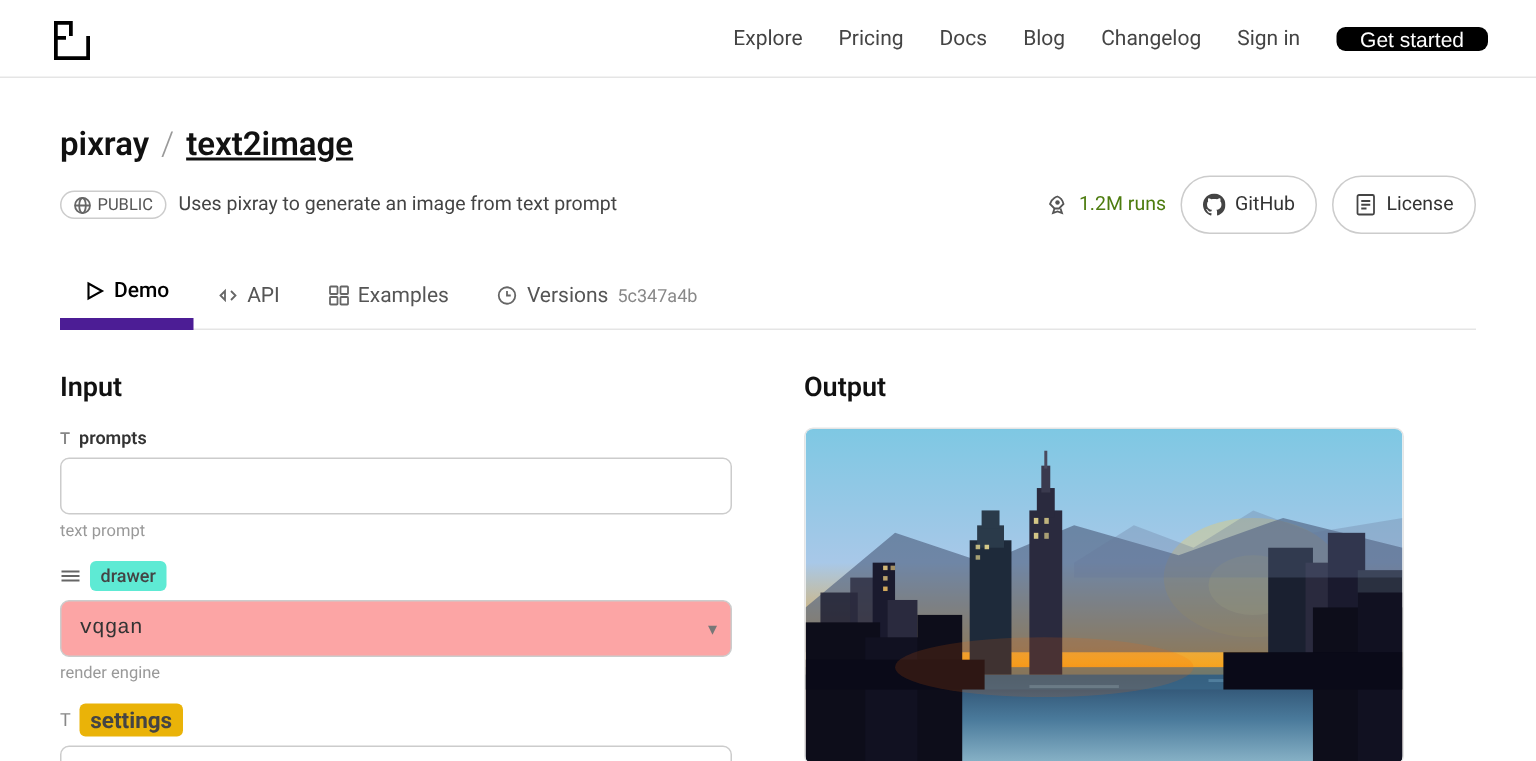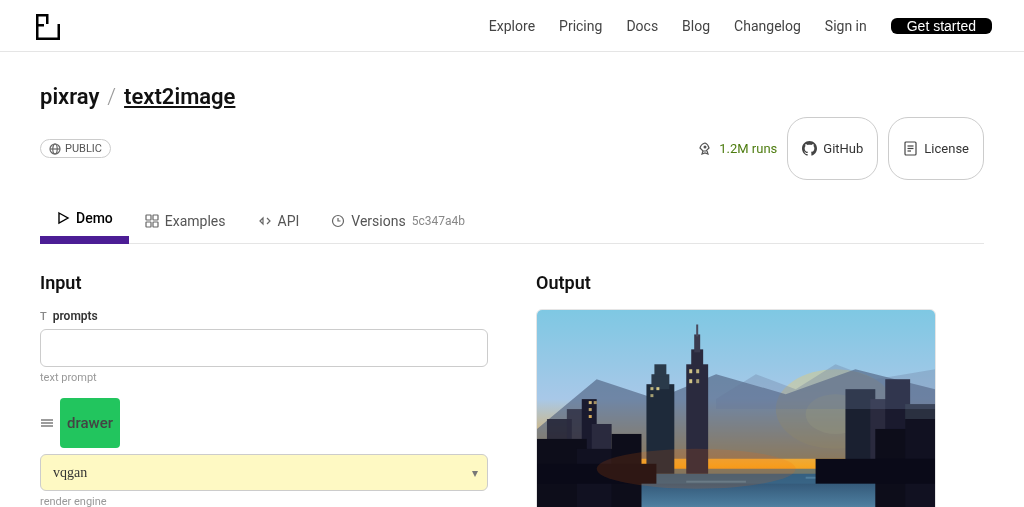--- a/index.html
+++ b/index.html
@@ -30,21 +30,21 @@
     .sub-info { display: flex; align-items: center; justify-content: space-between; margin-bottom: 20px; }
     .sub-info-left { display: flex; align-items: center; gap: 8px; }
     .public-badge {
       display: flex; align-items: center; gap: 4px;
       border: 1px solid #ccc; border-radius: 12px; padding: 2px 8px; font-size: 11px; color: #555;
     }
     .sub-info-desc { font-size: 13px; color: #444; }
     .sub-info-right { display: flex; align-items: center; gap: 10px; }
     .meta-badge {
       display: flex; align-items: center; gap: 6px;
-      border: 1px solid #ccc; border-radius: 20px; padding: 23px 14px; font-size: 13px; color: #333; cursor: pointer;
+      border: 1px solid #ccc; border-radius: 20px; padding: 11px 14px; font-size: 13px; color: #333; cursor: pointer;
     }
     .runs-count { display: flex; align-items: center; gap: 6px; font-size: 13px; color: #4d7c0f; }
 
     
     .tabs { display: flex; align-items: center; gap: 0; border-bottom: 1px solid #e5e5e5; margin-bottom: 28px; }
     .tab {
       display: flex; align-items: center; gap: 6px; padding: 10px 16px;
       font-size: 14px; color: #555; cursor: pointer; border-bottom: 2px solid transparent; margin-bottom: -1px;
     }
     .tab.active { color: #000; border-bottom: 8px solid #4c1d95; font-weight: 500; }
@@ -73,31 +73,31 @@
       padding: 10px 12px; font-size: 14px; color: #333; outline: none;
       resize: vertical; font-family: inherit;
     }
 
     
     .drawer-label {
       display: flex; align-items: center; gap: 6px;
       font-size: 12px; color: #555; margin-bottom: 6px;
     }
     .drawer-badge {
-      background: #22c55e; border-radius: 4px; padding: 16px 7px;
-      font-size: 15px; color: #444; font-weight: 500;
+      background: #5eead4; border-radius: 4px; padding: 3px 7px;
+      font-size: 12px; color: #444; font-weight: 500;
     }
 
     
     .select-wrapper { position: relative; margin-bottom: 4px; }
     .field-select {
       width: 100%; border: 1px solid #ccc; border-radius: 6px;
       padding: 10px 32px 10px 12px; font-size: 14px; color: #333;
-      background: #fef9c3; appearance: none; cursor: pointer; outline: none;
-      font-family: Liberation Serif, serif;
+      background: #fca5a5; appearance: none; cursor: pointer; outline: none;
+      font-family: Liberation Mono, monospace;
     }
     .select-arrow {
       position: absolute; right: 10px; top: 50%; transform: translateY(-50%);
       pointer-events: none; color: #777; font-size: 12px;
     }
 
     
     .output-image {
       width: 100%; max-width: 400px; height: 225px;
       border-radius: 6px; overflow: hidden; border: 1px solid #e5e5e5;
@@ -155,20 +155,21 @@
   <div class="sub-info">
     <div class="sub-info-left">
       <div class="public-badge">
         <svg width="12" height="12" viewBox="0 0 12 12" fill="none">
           <circle cx="6" cy="6" r="5" stroke="#666" stroke-width="1.2" fill="none"></circle>
           <ellipse cx="6" cy="6" rx="2.2" ry="5" stroke="#666" stroke-width="1.2" fill="none"></ellipse>
           <line x1="1" y1="6" x2="11" y2="6" stroke="#666" stroke-width="1.2"></line>
         </svg>
         <span>PUBLIC</span>
       </div>
+      <span class="sub-info-desc">Uses pixray to generate an image from text prompt</span>
     </div>
     <div class="sub-info-right">
       <div class="runs-count">
         <svg width="16" height="16" viewBox="0 0 16 16" fill="none">
           <path d="M8 2C8 2 11 3 12 7L9 10L6 10L3 7C4 3 8 2 8 2Z" stroke="#555" stroke-width="1.2" fill="none"></path>
           <circle cx="8" cy="6" r="1.5" fill="#555"></circle>
           <path d="M6 10L5 13L8 12L11 13L10 10" stroke="#555" stroke-width="1.2" fill="none"></path>
         </svg>
         <span>1.2M runs</span>
       </div>
@@ -189,36 +190,36 @@
       </div>
     </div>
   </div>
 
   <div class="tabs">
     <div class="tab active">
       <svg width="14" height="14" viewBox="0 0 14 14" fill="none">
         <polygon points="3,2 12,7 3,12" fill="none" stroke="#000" stroke-width="1.4"></polygon>
       </svg>
       <span>Demo</span>
+    </div>
+    <div class="tab">
+      <svg width="14" height="14" viewBox="0 0 14 14" fill="none">
+        <path d="M2 7 L5 4 L5 10 Z" fill="none" stroke="#666" stroke-width="1.2"></path>
+        <path d="M9 4 L12 7 L9 10" fill="none" stroke="#666" stroke-width="1.2"></path>
+      </svg>
+      <span>API</span>
     </div>
     <div class="tab">
       <svg width="14" height="14" viewBox="0 0 14 14" fill="none">
         <rect x="1" y="1" width="5" height="5" rx="0.5" stroke="#666" stroke-width="1.2" fill="none"></rect>
         <rect x="8" y="1" width="5" height="5" rx="0.5" stroke="#666" stroke-width="1.2" fill="none"></rect>
         <rect x="1" y="8" width="5" height="5" rx="0.5" stroke="#666" stroke-width="1.2" fill="none"></rect>
         <rect x="8" y="8" width="5" height="5" rx="0.5" stroke="#666" stroke-width="1.2" fill="none"></rect>
       </svg>
       <span>Examples</span>
-    </div>
-    <div class="tab">
-      <svg width="14" height="14" viewBox="0 0 14 14" fill="none">
-        <path d="M2 7 L5 4 L5 10 Z" fill="none" stroke="#666" stroke-width="1.2"></path>
-        <path d="M9 4 L12 7 L9 10" fill="none" stroke="#666" stroke-width="1.2"></path>
-      </svg>
-      <span>API</span>
     </div>
     <div class="tab">
       <svg width="14" height="14" viewBox="0 0 14 14" fill="none">
         <circle cx="7" cy="7" r="5.5" stroke="#666" stroke-width="1.2" fill="none"></circle>
         <polyline points="7,4 7,7 9.5,7" stroke="#666" stroke-width="1.2" fill="none"></polyline>
       </svg>
       <span>Versions</span>
       <span class="tab-versions-badge">5c347a4b</span>
     </div>
   </div>

